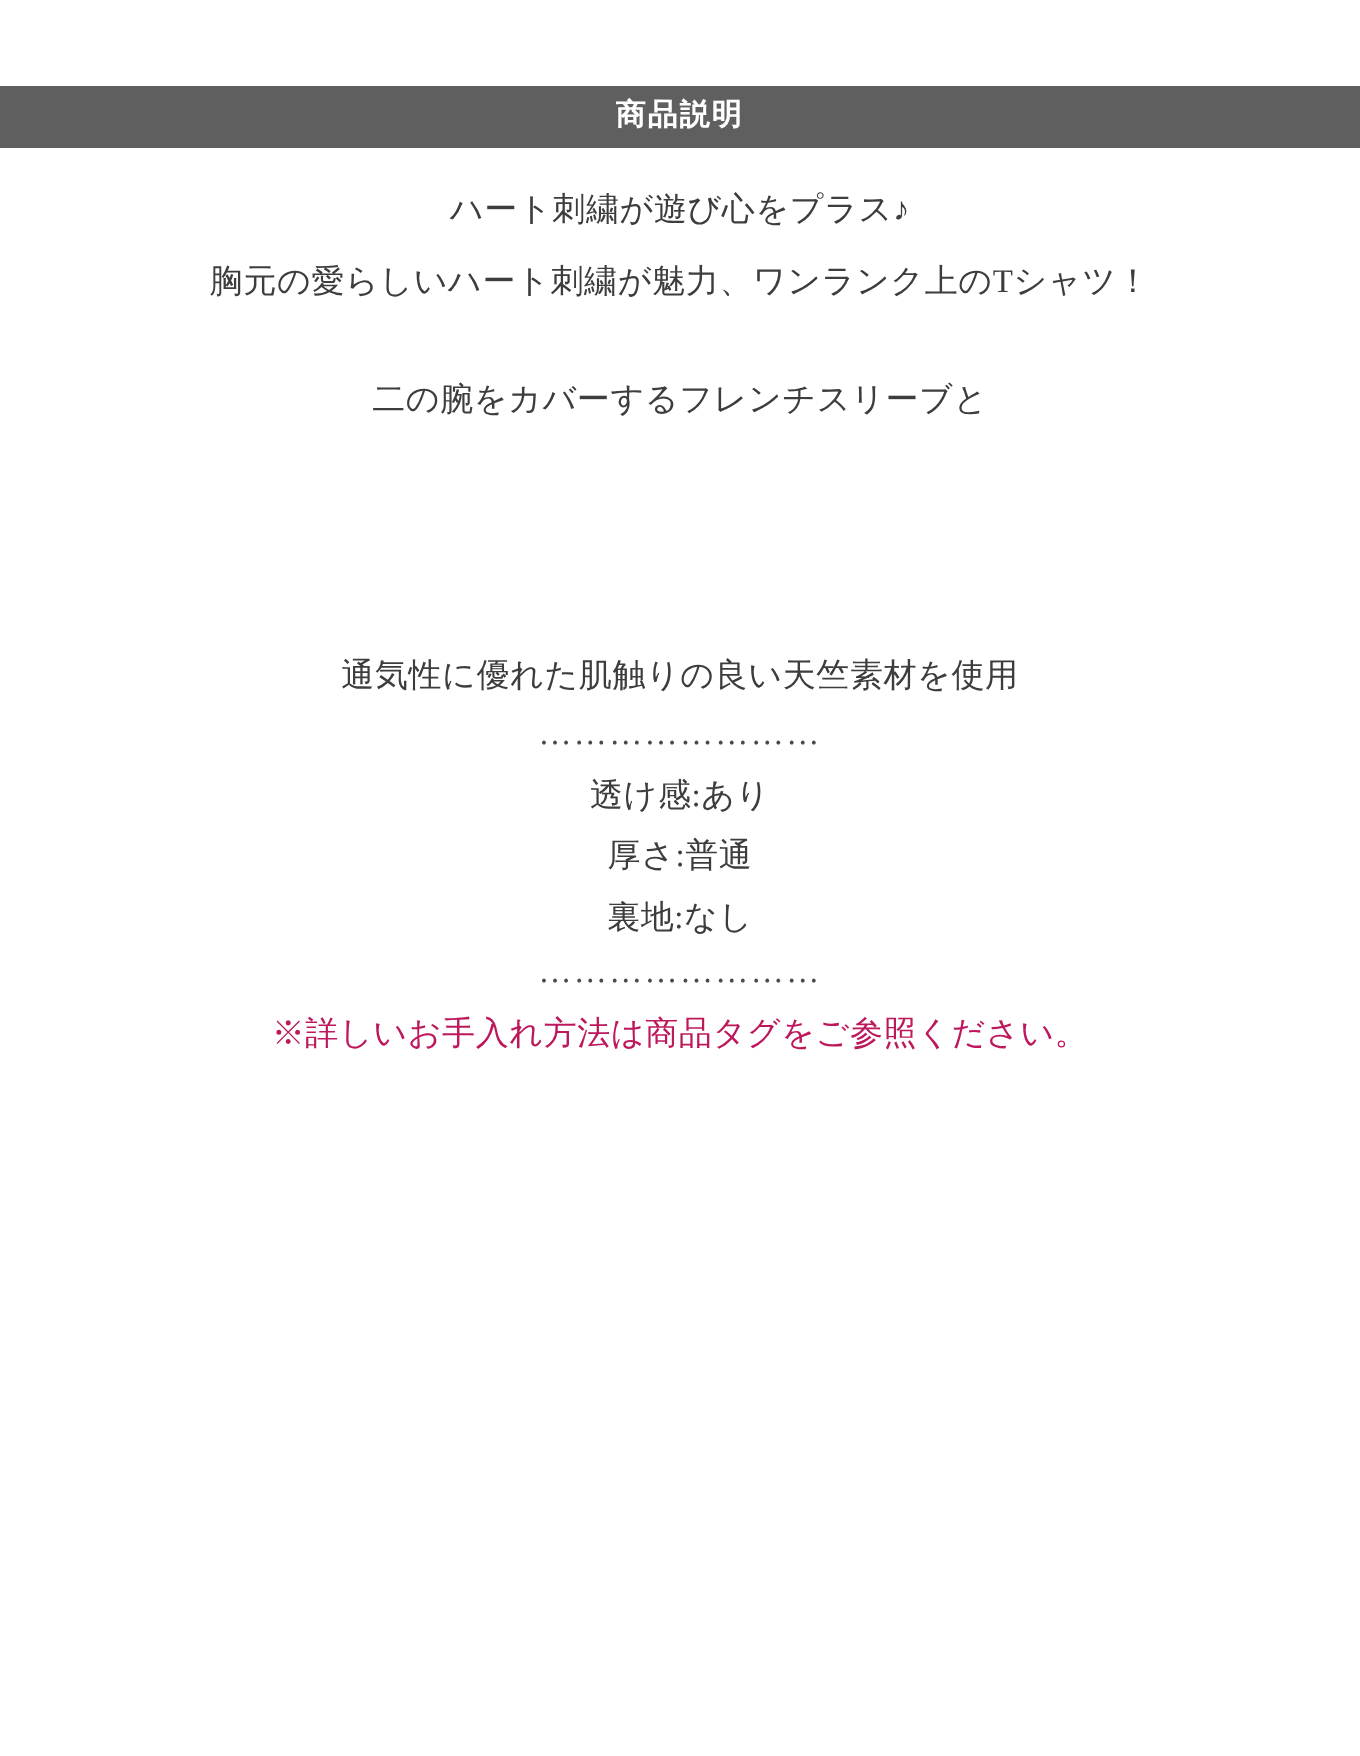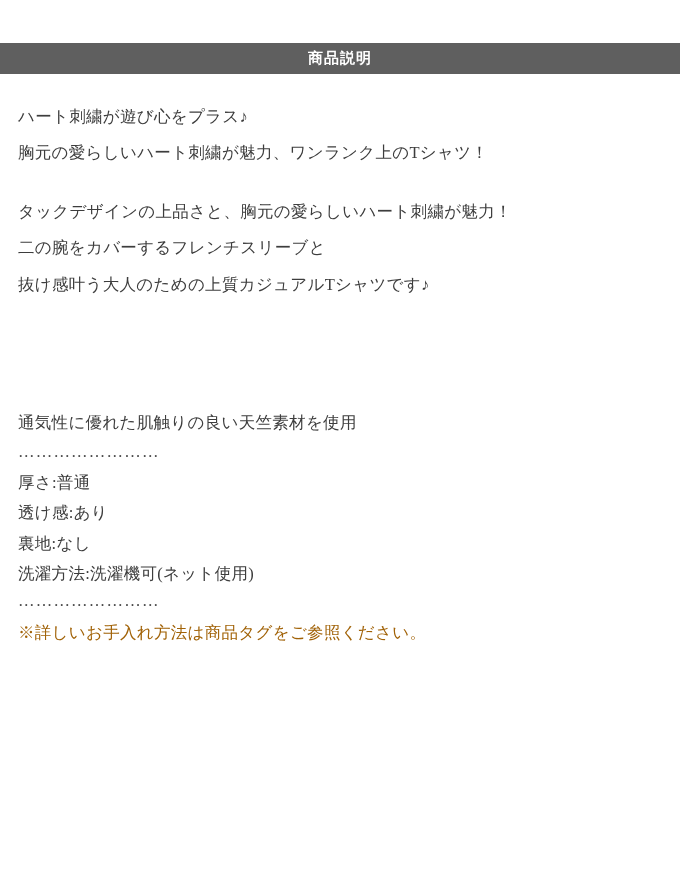--- a/index.html
+++ b/index.html
@@ -37,36 +37,38 @@
   .para {
     font-size: 16.5px;
     line-height: 1.42;
     margin: 0;
     padding: 0;
     color: #3d3d3d;
     letter-spacing: 0.3px;
     white-space: pre;
   }
   .desc-body {
-    padding-top: 31px;
+    padding-top: 19px;
+    text-align: center;
   }
   .desc-body .para {
     margin-bottom: 13px;
   }
   .spacer-line {
     height: 22px;
   }
   .gap-after-desc {
     height: 66px;
   }
   .top-gap {
     height: 43px;
   }
   .material-body {
     padding-top: 36px;
+    text-align: center;
   }
   .material-body .para {
     margin-bottom: 8px;
   }
   .dots {
     font-size: 16.5px;
     line-height: 1.1;
     letter-spacing: 1.2px;
     color: #4a4a4a;
     margin: 0 0 10px 0;
@@ -77,49 +79,46 @@
     line-height: 1.42;
     margin: 0 0 7px 0;
     padding: 0;
     color: #3d3d3d;
     letter-spacing: 0.3px;
   }
   .note {
     font-size: 16.5px;
     line-height: 1.42;
     margin: 4px 0 0 0;
-    color: #a16207;
+    color: #be185d;
     letter-spacing: 0.3px;
   }
 </style>
 </head>
 <body>
 
 <div class="page">
 
   <div class="top-gap"></div>
 
   <div class="section-header">商品説明</div>
 
   <div class="block desc-body">
     <p class="para">ハート刺繍が遊び心をプラス♪</p>
     <p class="para">胸元の愛らしいハート刺繍が魅力、ワンランク上のTシャツ！</p>
     <div class="spacer-line"></div>
-    <p class="para">タックデザインの上品さと、胸元の愛らしいハート刺繍が魅力！</p>
     <p class="para">二の腕をカバーするフレンチスリーブと</p>
-    <p class="para">抜け感叶う大人のための上質カジュアルTシャツです♪</p>
   </div>
 
   <div class="gap-after-desc"></div>
 
 
   <div class="block material-body">
     <p class="para">通気性に優れた肌触りの良い天竺素材を使用</p>
     <p class="dots">……………………</p>
+    <p class="list-line">透け感:あり</p>
     <p class="list-line">厚さ:普通</p>
-    <p class="list-line">透け感:あり</p>
     <p class="list-line">裏地:なし</p>
-    <p class="list-line">洗濯方法:洗濯機可(ネット使用)</p>
     <p class="dots">……………………</p>
     <p class="note">※詳しいお手入れ方法は商品タグをご参照ください。</p>
   </div>
 
 </div>
 
 </body></html>

